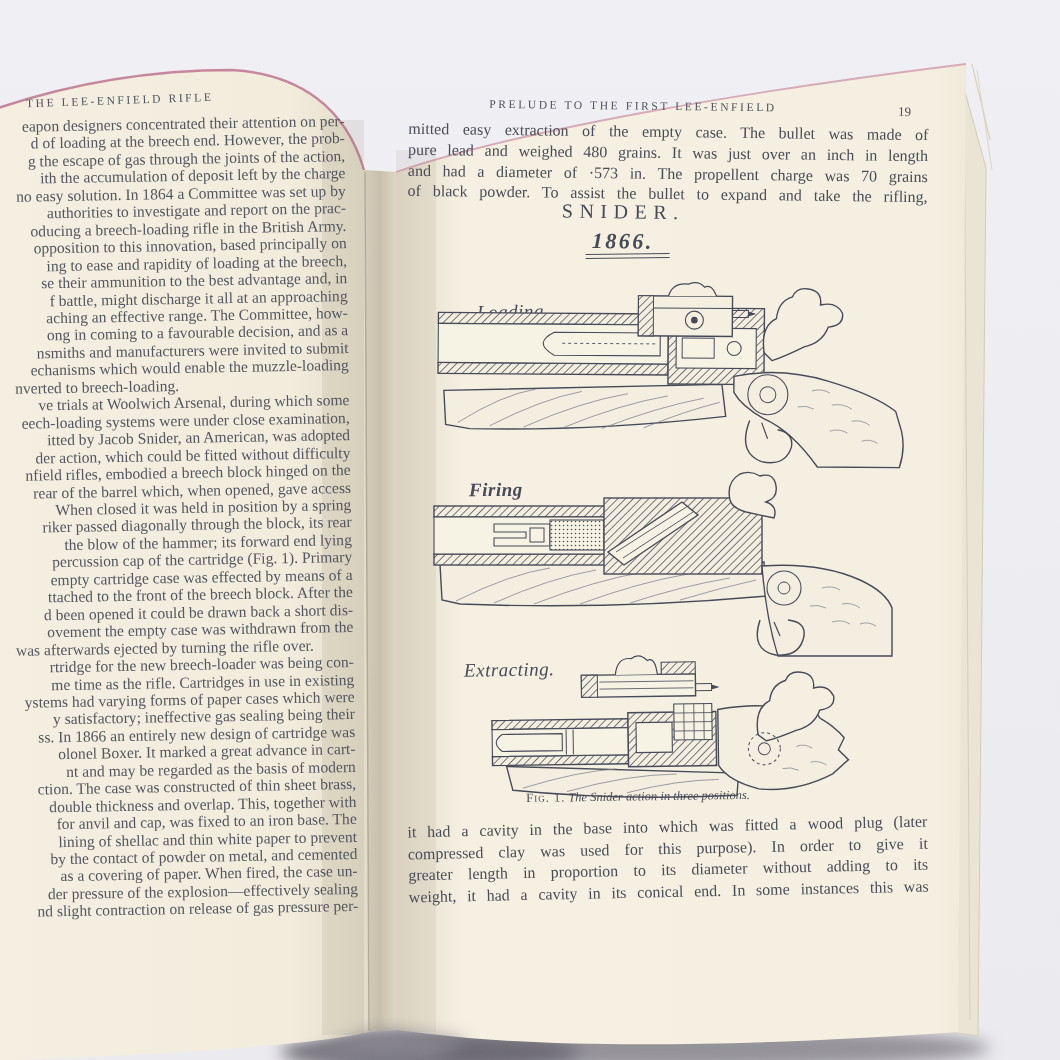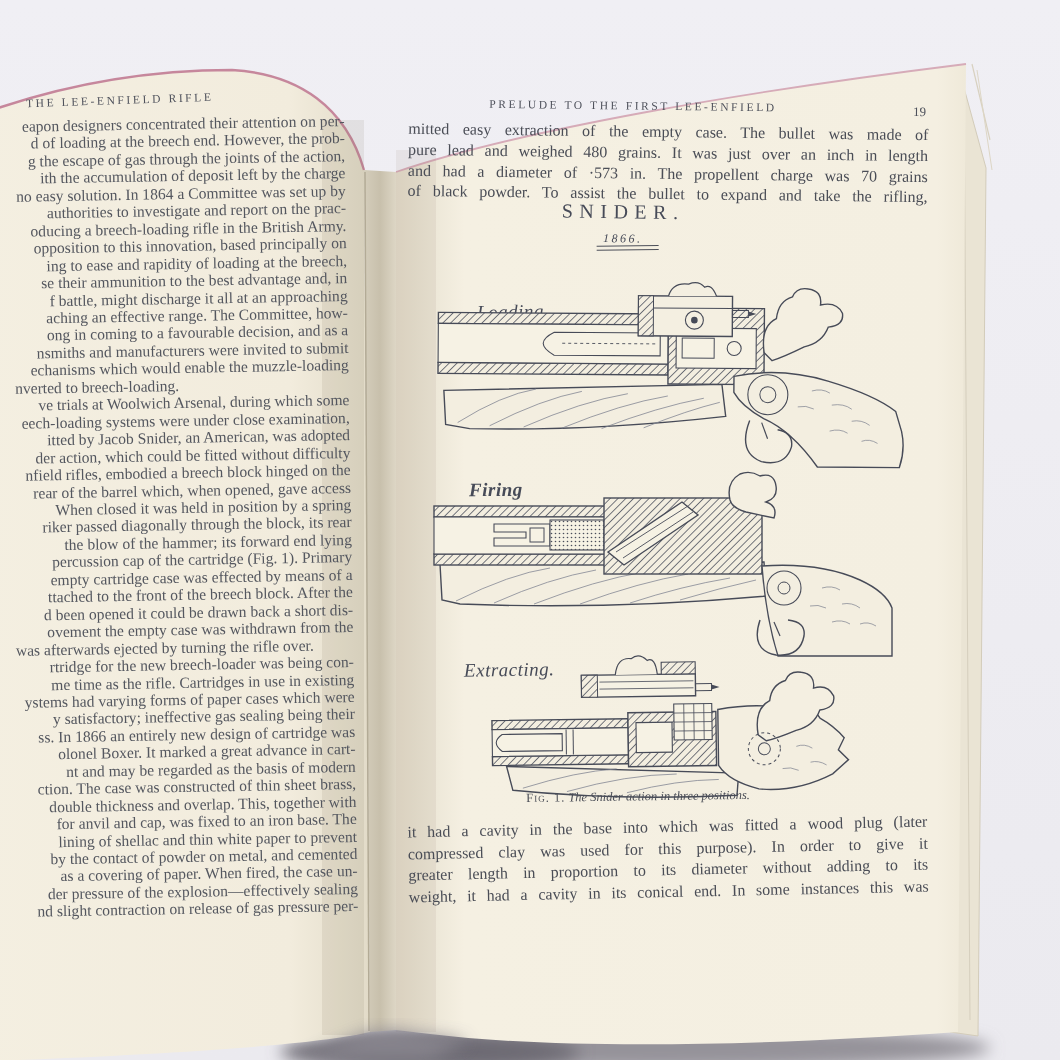--- a/index.html
+++ b/index.html
@@ -21,36 +21,36 @@
     transform:rotate(-1deg);transform-origin:100% 40%;
   }
   .lp-body .tline{white-space:nowrap;text-align:right;}
   
   .rp-header{
     left:408px;top:100px;width:520px;text-align:center;
     font-size:11.5px;letter-spacing:2.6px;color:#4e515b;
     transform:rotate(0.7deg);padding-right:0;
   }
   .rp-header .title{display:inline-block;margin-right:70px;}
-  .rp-header .pagenum{position:absolute;right:2px;top:1px;font-size:13px;letter-spacing:0;}
+  .rp-header .pagenum{position:absolute;right:17px;top:1px;font-size:13px;letter-spacing:0;}
   .rp-para{
     left:408px;width:520px;font-size:16px;line-height:20.8px;color:#4a4d56;
   }
   .rp-para .tline{text-align:justify;text-align-last:justify;white-space:nowrap0;}
   .rp-top{top:122px;transform:rotate(0.7deg);}
   .rp-bottom{top:816px;line-height:21.6px;transform:rotate(-1.2deg);}
   .fig-titlebox{
     left:408px;top:201px;width:520px;text-align:center;padding-right:90px;
     box-sizing:border-box;transform:rotate(0.8deg);color:#474b58;
   }
   .fig-title{font-size:20px;letter-spacing:6.5px;}
   .fig-yearwrap{margin-top:5px;}
   .fig-year{
     position:relative;display:inline-block;font-style:italic;
-    font-size:12px;letter-spacing:2.5px;
+    font-size:22px;letter-spacing:2.5px;font-weight:bold;
   }
   .fig-year::after{
     content:"";position:absolute;left:-6px;right:-16px;bottom:-4px;height:3px;
     border-top:1.2px solid #4b4e58;border-bottom:1.2px solid #4b4e58;
     transform:rotate(-1.5deg);
   }
   .pos-label{
     font-style:italic;font-size:19px;color:#474b58;letter-spacing:0.5px;white-space:nowrap;
   }
   .pos-loading{left:477px;top:301px;transform:rotate(-1deg);}

